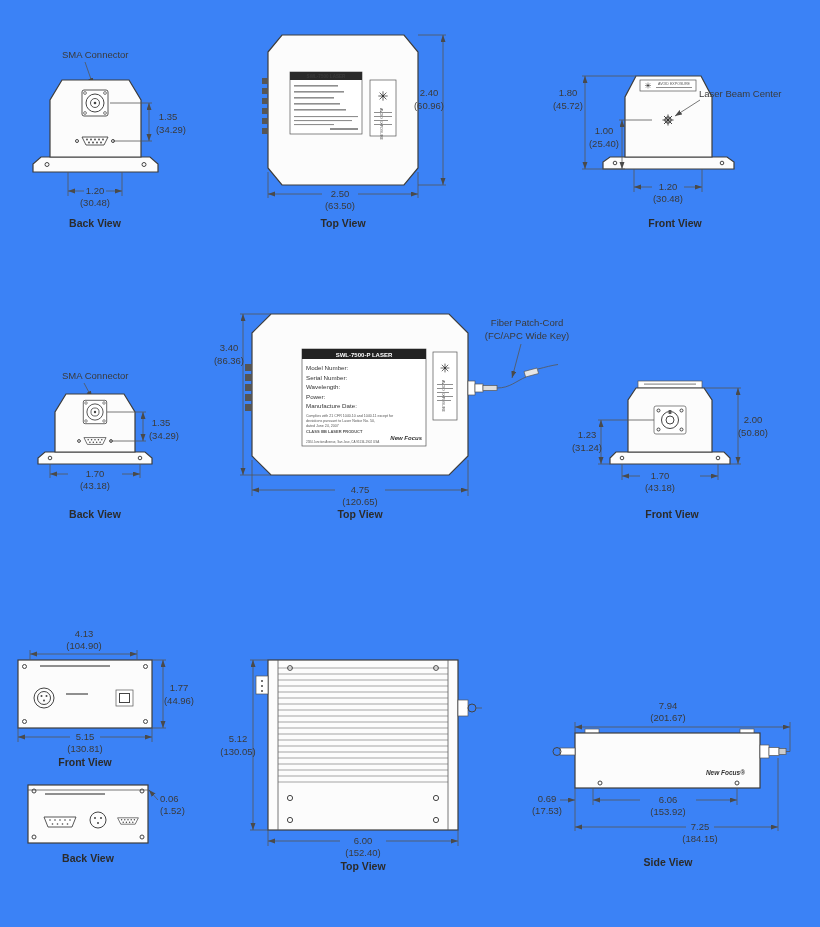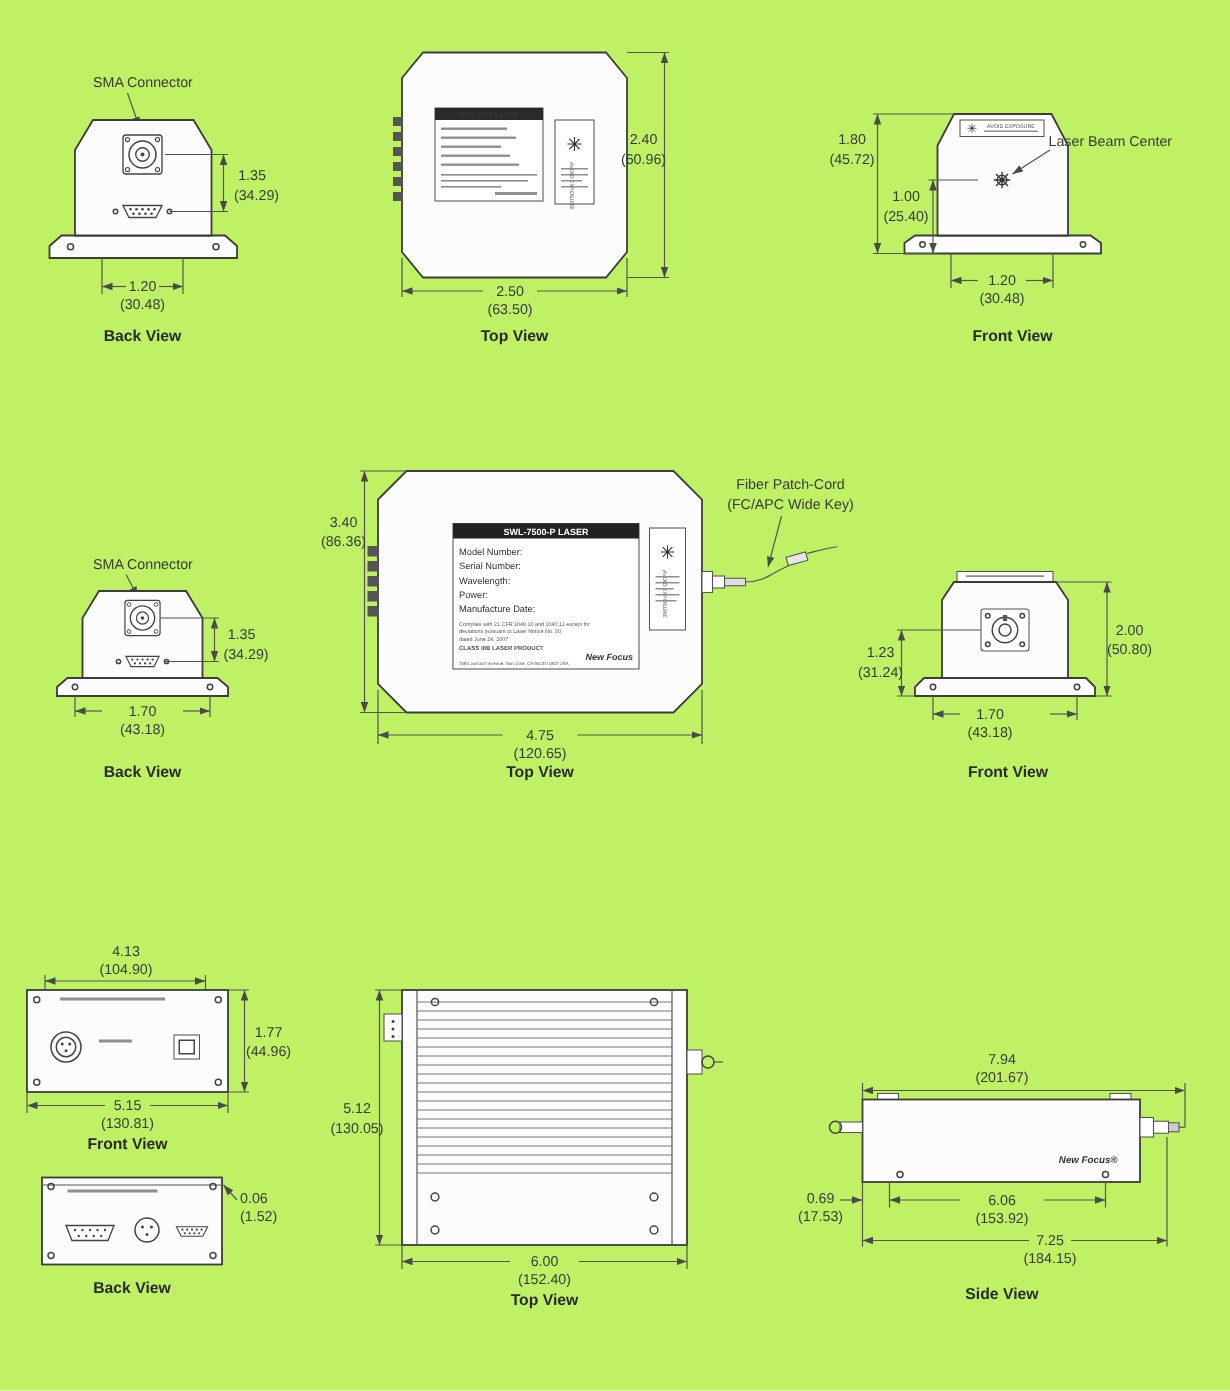--- a/index.html
+++ b/index.html
@@ -1,16 +1,16 @@
 <!DOCTYPE html>
 <html><head>
 <meta charset="utf-8">
 <style>
   html,body{margin:0;padding:0;background:#f4f4f4;}
-  .stage{position:relative;width:820px;height:927px;background:#bef264;overflow:hidden;
+  .stage{position:relative;width:820px;height:927px;background:#3b82f6;overflow:hidden;
          font-family:"Liberation Sans",sans-serif;}
   svg{position:absolute;left:0;top:0;}
   text{fill:#3a3a3a;font-family:"Liberation Sans",sans-serif;}
   .dim{font-size:9.5px;}
   .vtitle{font-size:10.5px;font-weight:bold;fill:#2b2b2b;}
   .callout{font-size:9.5px;}
   .tiny{font-size:3.6px;fill:#555;}
   .fld{font-size:6.2px;fill:#333;}
   .hdrtxt{font-size:6px;font-weight:bold;fill:#fff;}
   .brand{font-size:6px;font-style:italic;font-weight:bold;fill:#333;}

